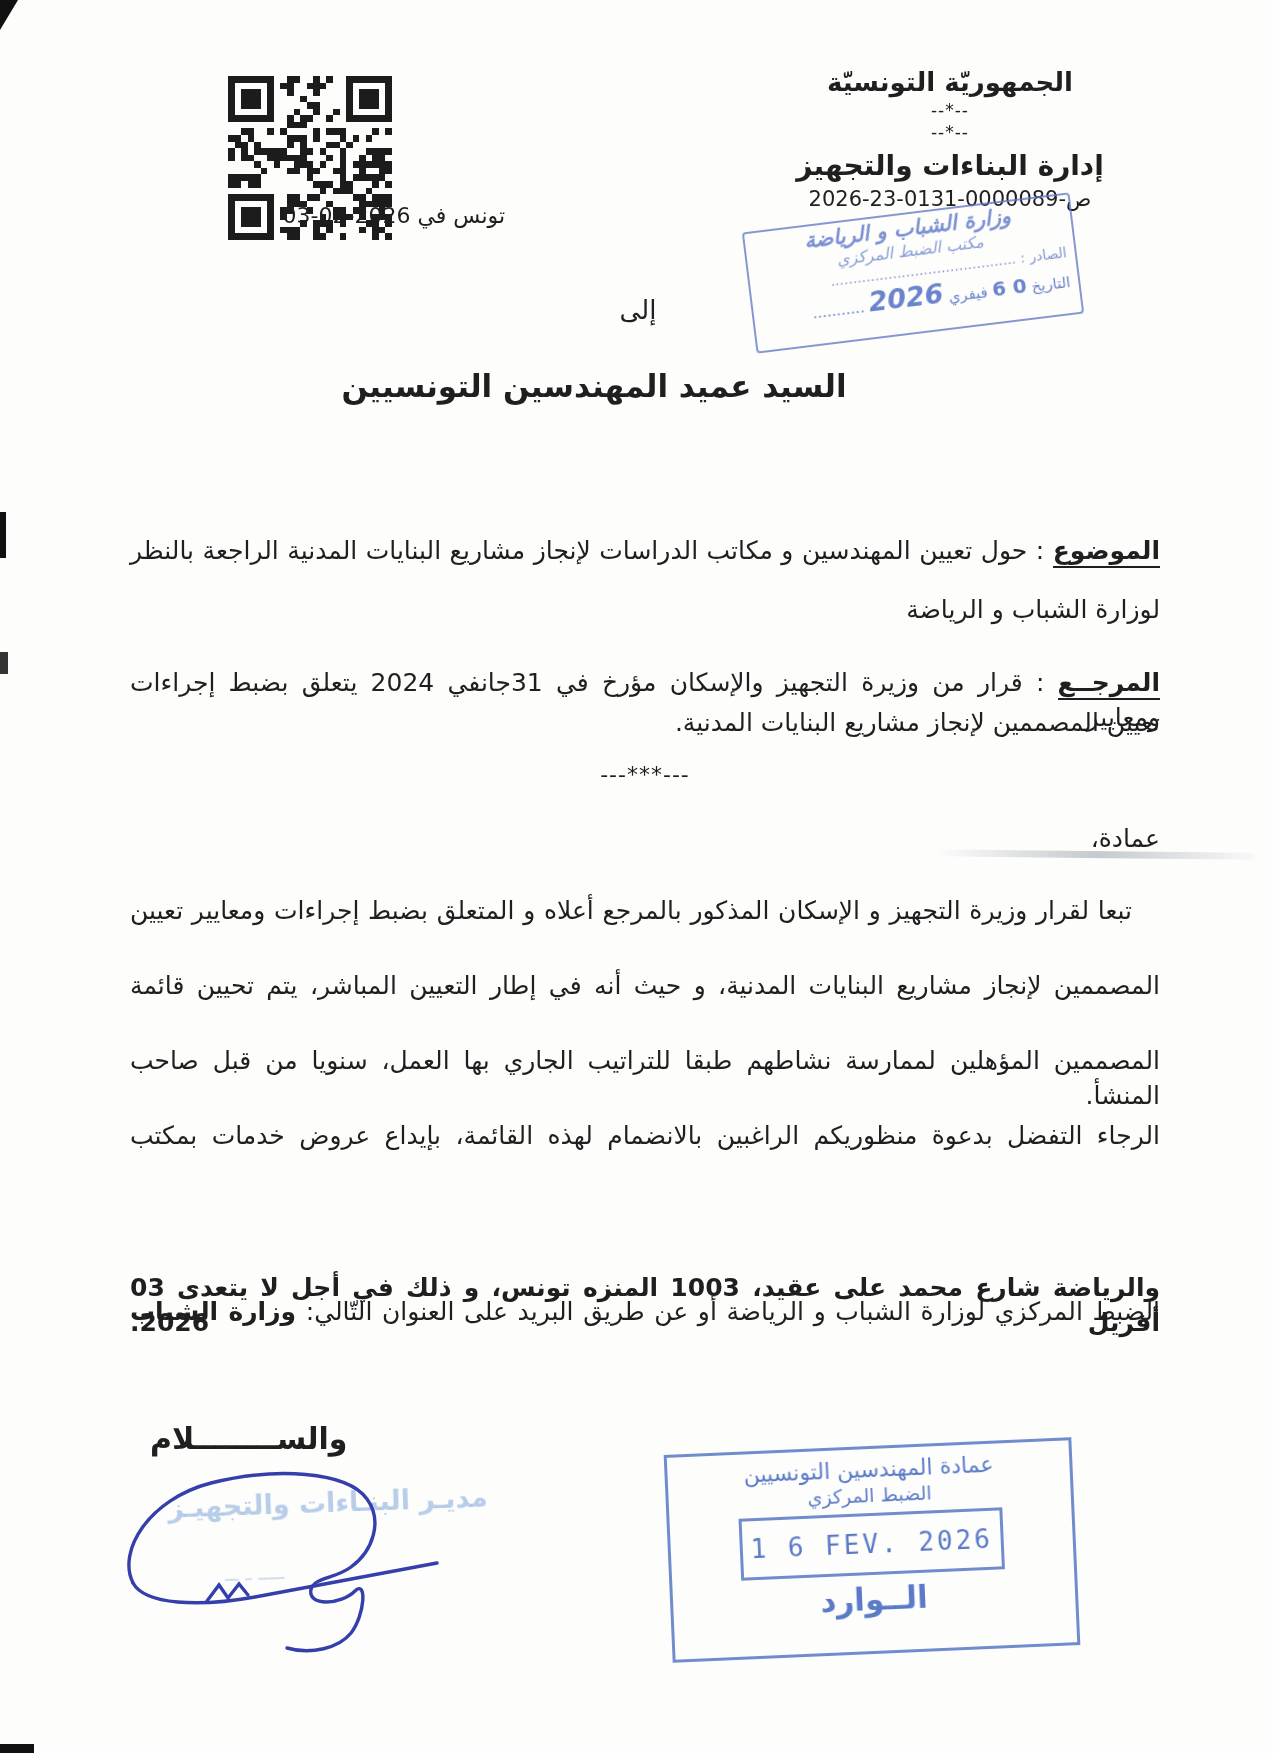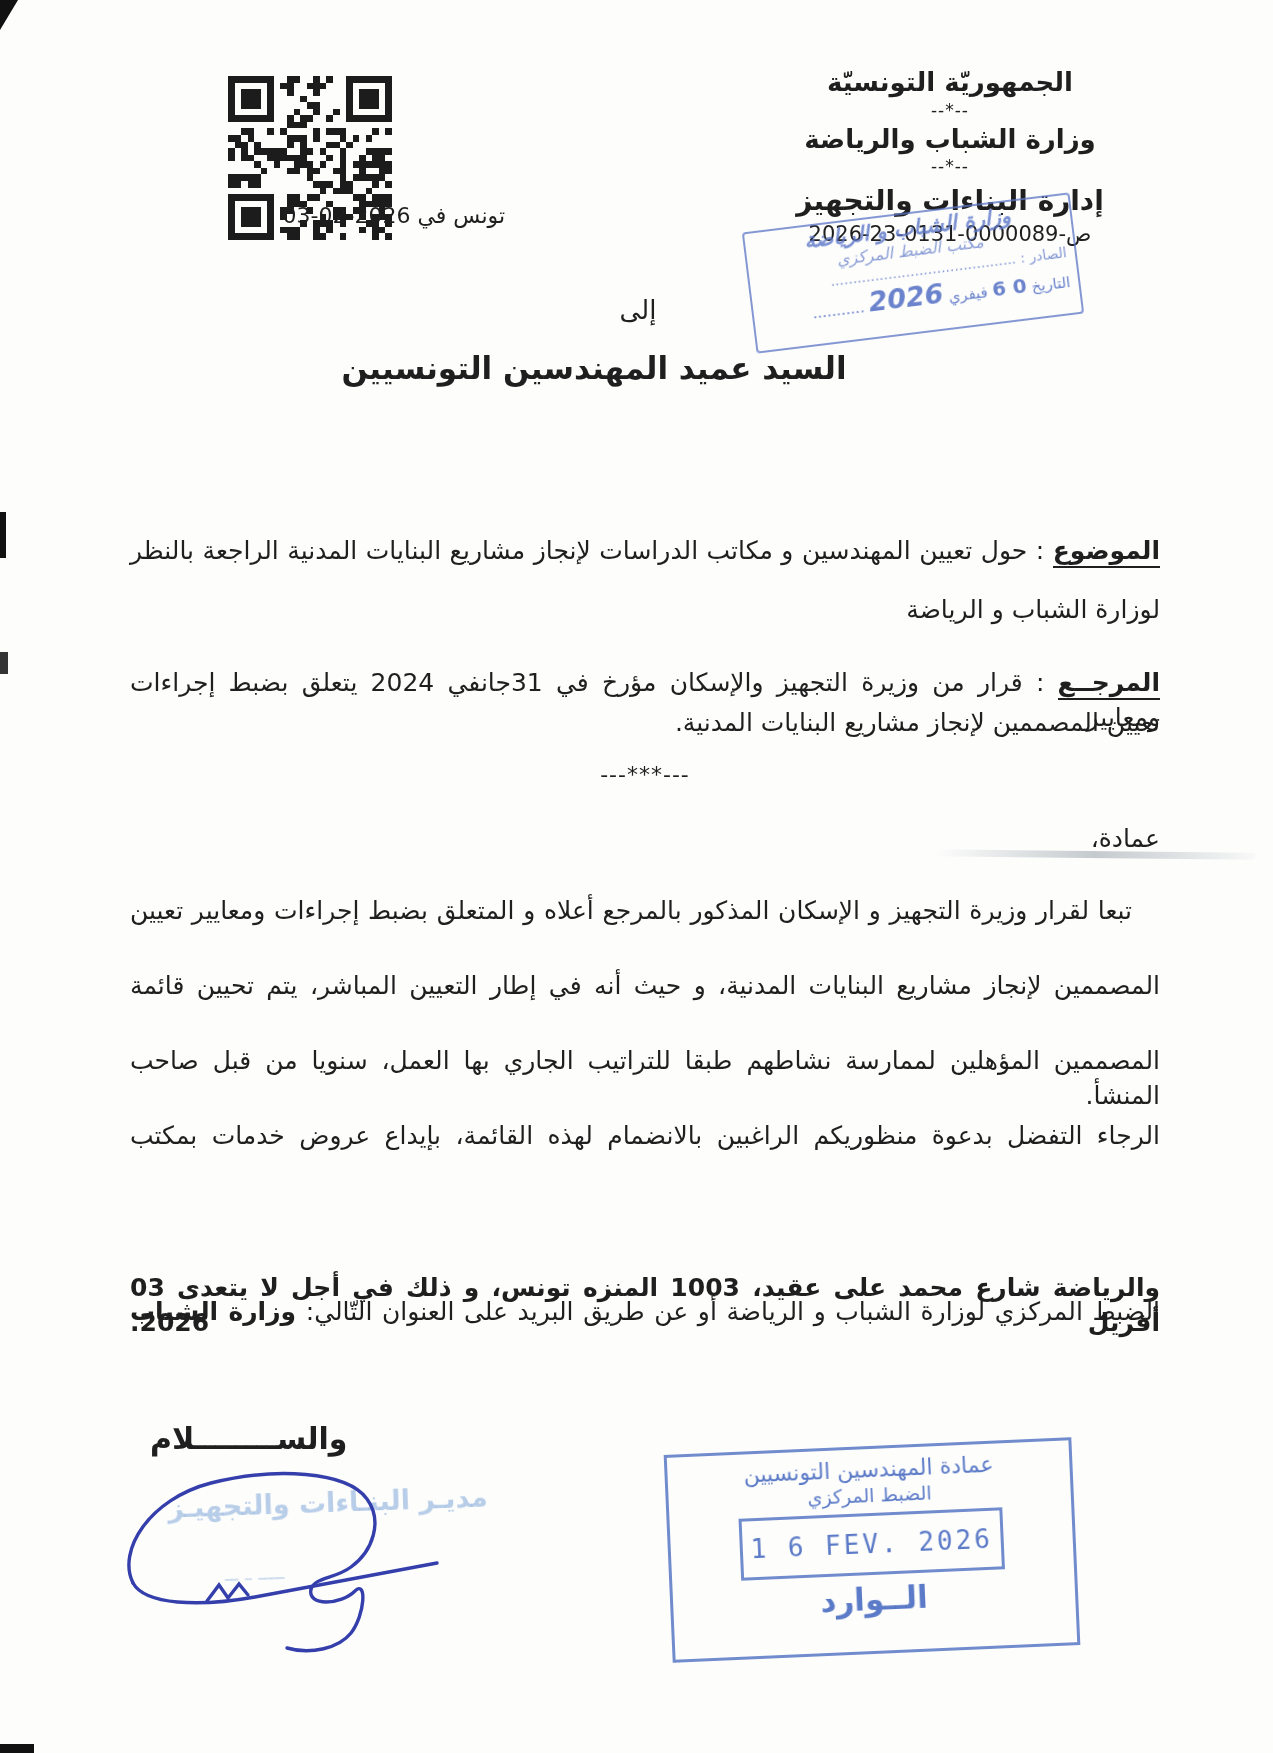--- a/index.html
+++ b/index.html
@@ -37,21 +37,21 @@
     filter:blur(.2px);
   }
   .stamp-out .s1{font-size:21px; font-style:italic; font-weight:bold; opacity:.8; white-space:nowrap;}
   .stamp-out .s2{font-size:16px; font-style:italic; opacity:.7; margin-top:1px;}
   .stamp-out .s3{font-size:14px; opacity:.75; direction:rtl; text-align:right; margin-top:3px; white-space:nowrap; overflow:hidden;}
   .stamp-out .s4{font-size:15px; opacity:.9; direction:rtl; text-align:right; margin-top:2px; white-space:nowrap;}
   .stamp-out .yr{font-size:27px; font-weight:bold; font-style:italic;}
   .stamp-out .dd{font-size:20px; font-weight:bold;}
 
   .to-line{left:130px; right:127px; top:295px; text-align:center; font-size:26px;}
-  .recipient{left:75px; right:160px; top:350px; text-align:center; font-size:31px; font-weight:bold;}
+  .recipient{left:75px; right:160px; top:368px; text-align:center; font-size:31px; font-weight:bold;}
 
   .para{left:130px; right:113px; font-size:25px; line-height:1.4;}
   .indent1{padding-right:28px;}
 
   .divider{left:130px; right:113px; top:762px; text-align:center; font-size:22px; letter-spacing:1px;}
   .salut{right:113px; top:824px; font-size:25px;}
 
   .closing{left:150px; top:1413px; font-size:30px; font-weight:bold;margin-top:8px;}
 
   
@@ -302,21 +302,20 @@
       <rect x="0" y="18" width="1" height="7" fill="#1c1c1c"></rect>
       <rect x="6" y="18" width="1" height="7" fill="#1c1c1c"></rect>
       <rect x="2" y="20" width="3" height="3" fill="#1c1c1c"></rect>
     </svg>
 
   <div class="abs rtl date-line">تونس في  2026-02-03</div>
 
   <div class="abs hdr">
     <div class="h1 rtl">الجمهوريّة التونسيّة</div>
     <div class="sep">--*--</div>
-    <div class="h2 rtl">وزارة الشباب والرياضة</div>
     <div class="sep">--*--</div>
     <div class="h3 rtl">إدارة البناءات والتجهيز</div>
     <div class="ref">ص-0000089-0131-23-2026</div>
   </div>
 
   <div class="abs stamp-out">
     <div class="s1 rtl">وزارة الشباب و الرياضة</div>
     <div class="s2 rtl">مكتب الضبط المركزي</div>
     <div class="s3">الصادر : ..........................................</div>
     <div class="s4">

